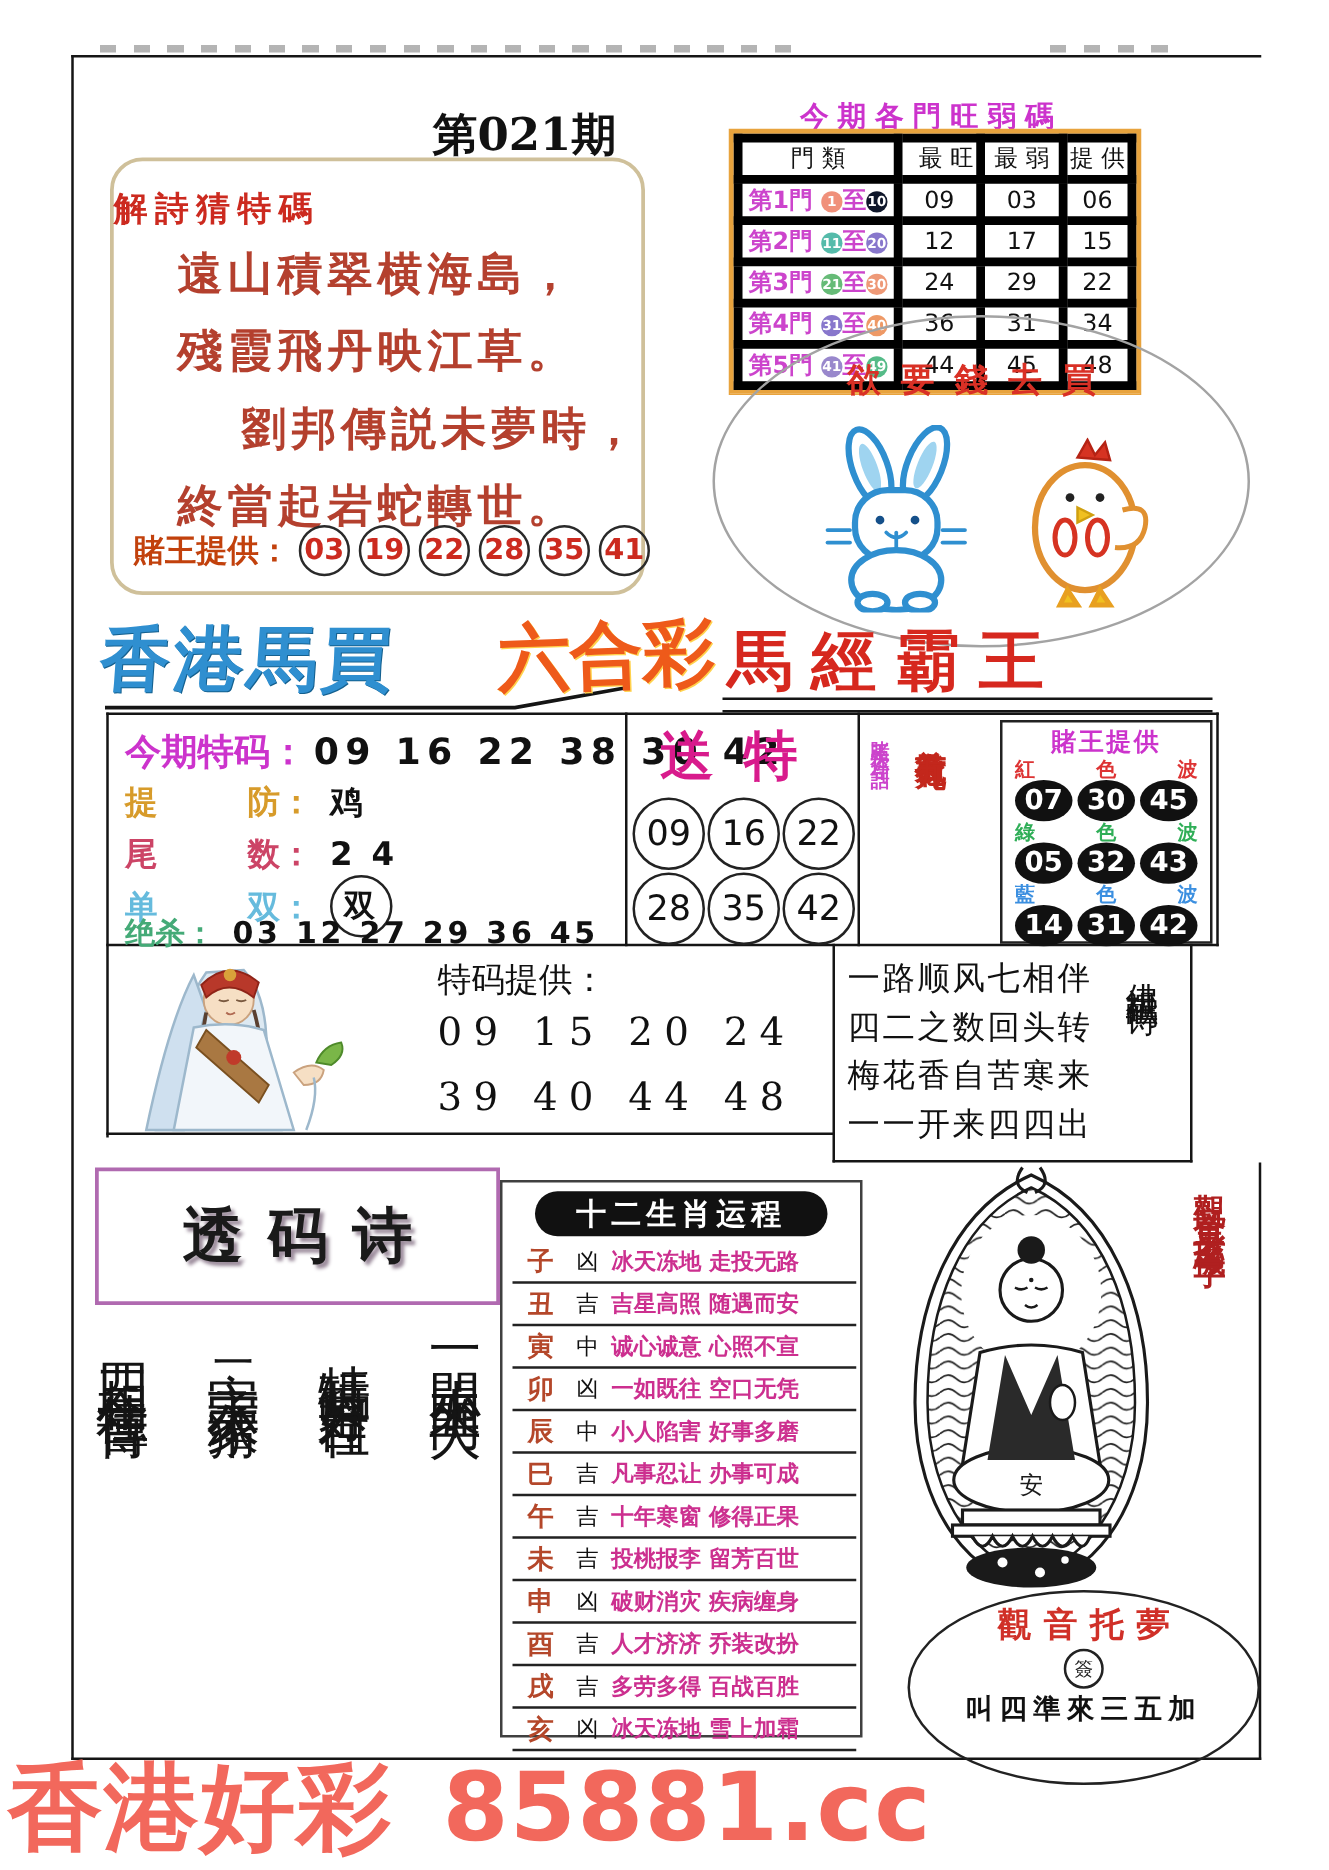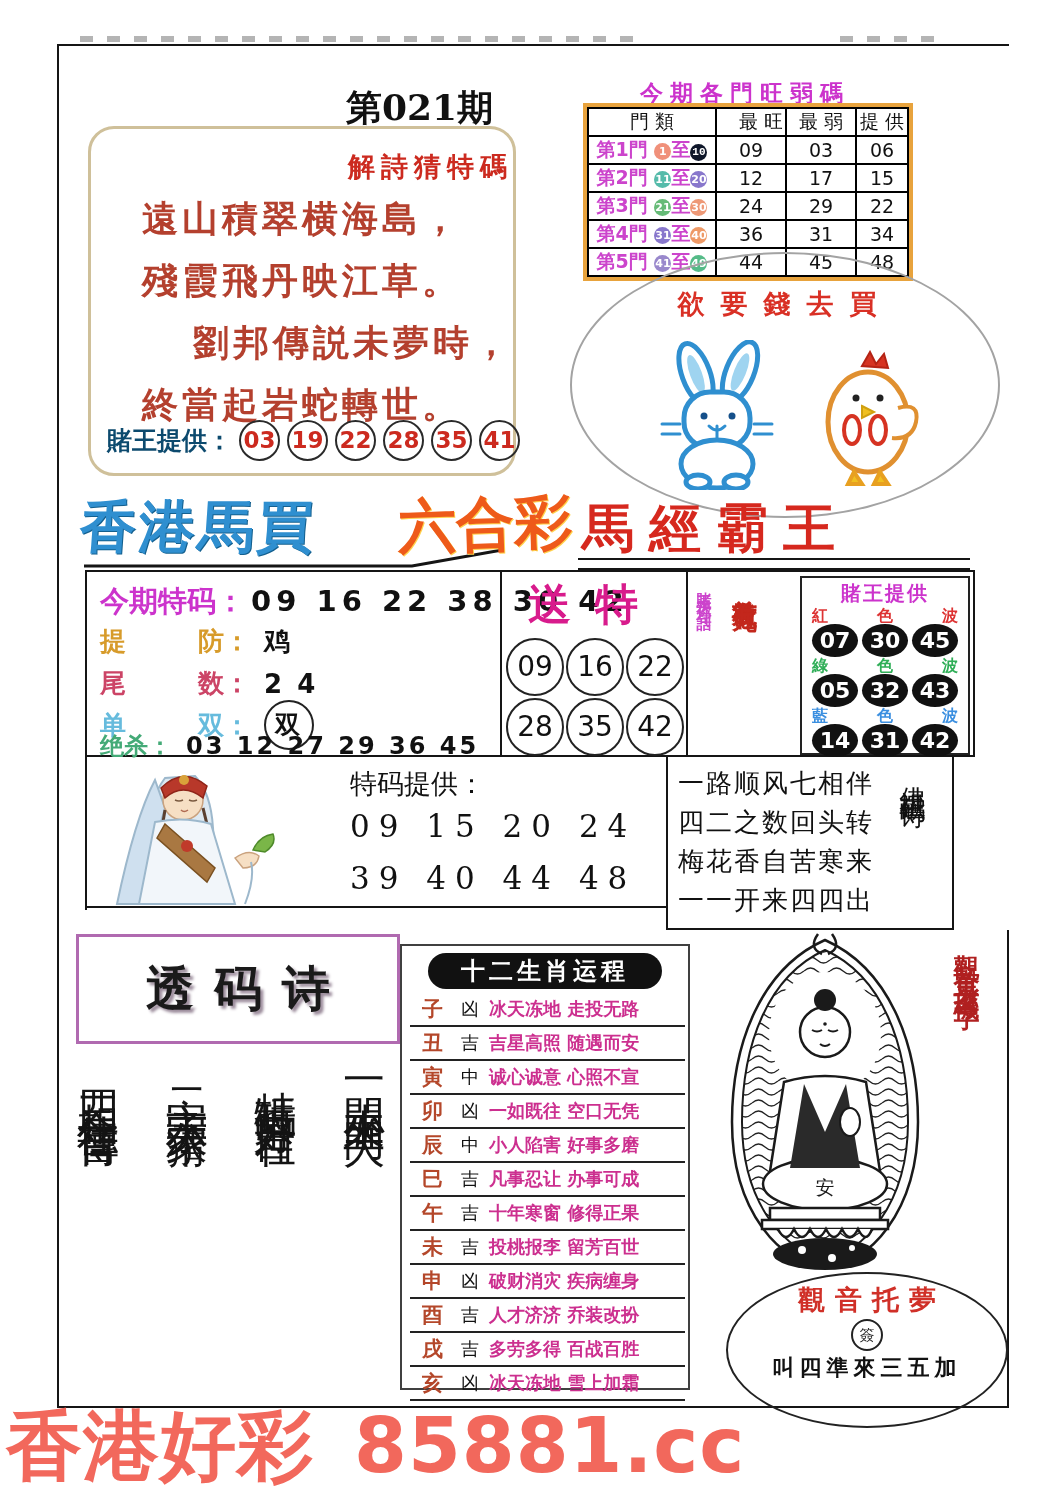--- a/index.html
+++ b/index.html
@@ -4,32 +4,32 @@
 <style>
   html,body{margin:0;padding:0;background:#fff;}
   #sheet{position:relative;width:1063px;height:1496px;background:#fff;overflow:hidden;
          font-family:"DejaVu Sans",sans-serif;color:#111;}
   .abs{position:absolute;}
   .line{position:absolute;background:#151515;}
   .serif{font-family:"DejaVu Serif",serif;}
   
   .issue{left:346px;top:84px;font-size:36px;font-weight:bold;font-family:"DejaVu Serif",serif;}
   .poembox{left:88px;top:126px;width:422px;height:344px;border:3px solid #cfc09a;border-radius:26px;}
-  .poembox-title{left:0;right:0;top:20px;text-align:right;color:#cc2a1f;font-size:27px;font-weight:bold;letter-spacing:6px;}
+  .poembox-title{left:0;right:0;top:20px;text-align:left;color:#cc2a1f;font-size:27px;font-weight:bold;letter-spacing:6px;}
   .poem-line{left:0;right:0;text-align:center;color:#b4402e;font-size:36px;font-weight:bold;
              font-family:"DejaVu Serif",serif;letter-spacing:4px;white-space:nowrap;}
   .provider-row{left:16px;bottom:12px;display:flex;align-items:center;gap:7px;}
-  .provider-label{color:#0c4a6e;font-size:25px;font-weight:bold;white-space:nowrap;}
+  .provider-label{color:#c2410c;font-size:25px;font-weight:bold;white-space:nowrap;}
   .pcirc{display:inline-block;width:37px;height:37px;border:2px solid #2a2a2a;border-radius:50%;
          color:#cc2a1f;font-size:23px;font-weight:bold;text-align:center;line-height:37px;}
   
   .st-title{left:584px;top:78px;width:322px;text-align:center;color:#cc33cc;font-size:23px;font-weight:bold;letter-spacing:7px;}
   .st-wrap{left:584px;top:104px;width:322px;border:3px solid #e8a33d;box-shadow:0 0 0 1px #e8a33d;background:#fff;}
   .st-wrap table{border-collapse:collapse;width:100%;}
-  .st-wrap td{border:2px solid #000000;font-size:19px;text-align:center;height:25px;padding:0 2px;white-space:nowrap;}
+  .st-wrap td{border:7px solid #000000;font-size:19px;text-align:center;height:25px;padding:0 2px;white-space:nowrap;}
   .gate{color:#cc44cc;font-weight:bold;font-size:16px;}
   .badge{display:inline-block;width:17px;height:17px;border-radius:50%;color:#fff;font-size:11px;
          line-height:17px;text-align:center;font-weight:bold;vertical-align:1px;}
   
   .ellipse{left:570px;top:252px;width:426px;height:262px;border:2px solid #a3a3a3;border-radius:50%;}
   .ellipse-text{left:0;right:0;top:32px;text-align:center;color:#d93025;font-size:27px;font-weight:bold;
                 letter-spacing:16px;font-family:"DejaVu Serif",serif;}
   
   .banner-blue{left:80px;top:490px;font-size:56px;font-weight:bold;color:#2f8fd0;letter-spacing:3px;
                transform:skewX(-4deg);text-shadow:1px 1px 0 #14608f;}
@@ -142,21 +142,21 @@
     <table>
       <tbody>
           <tr>
         <td style="width:122px;">門 類</td>
         <td style="width:64px;text-align:right;">最 旺</td>
         <td style="width:64px;">最 弱</td>
         <td>提 供</td>
       </tr>
       <tr>
         <td class="gate"><span>第1門</span>
-          <span class="badge" style="background:#f0907a;">1</span><span>至</span><span class="badge" style="background:#0f172a;font-family:Liberation Mono, monospace;">10</span></td>
+          <span class="badge" style="background:#f0907a;">1</span><span>至</span><span class="badge" style="background:#0f172a;">10</span></td>
         <td>09</td>
         <td>03</td>
         <td>06</td>
       </tr>
       <tr>
         <td class="gate"><span>第2門</span>
           <span class="badge" style="background:#55bbaa;">11</span><span>至</span><span class="badge" style="background:#8877cc;">20</span></td>
         <td>12</td>
         <td>17</td>
         <td>15</td>

